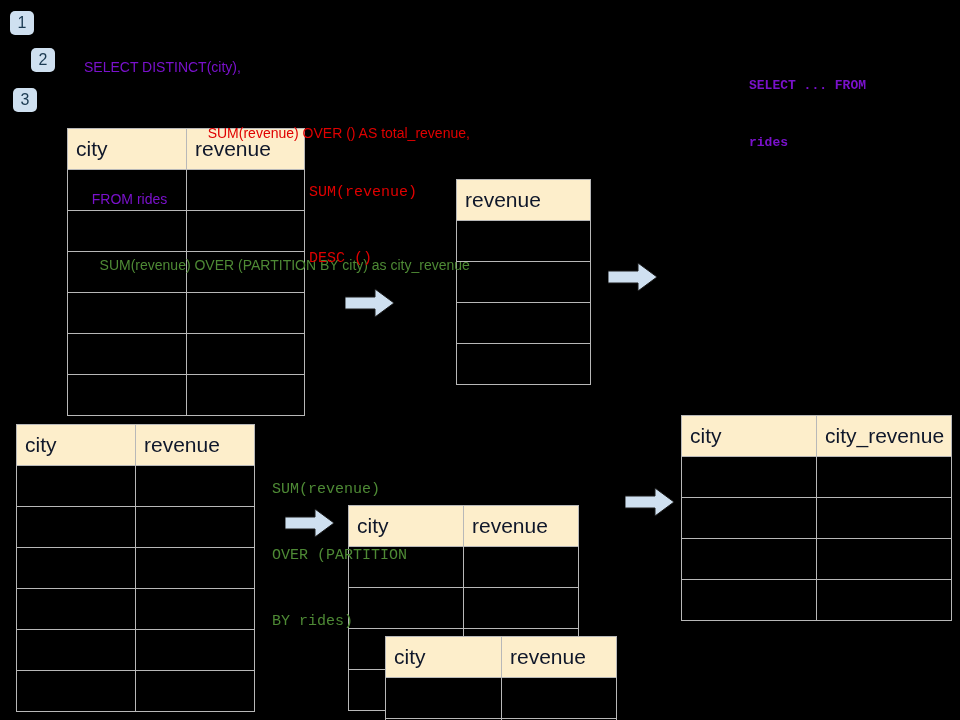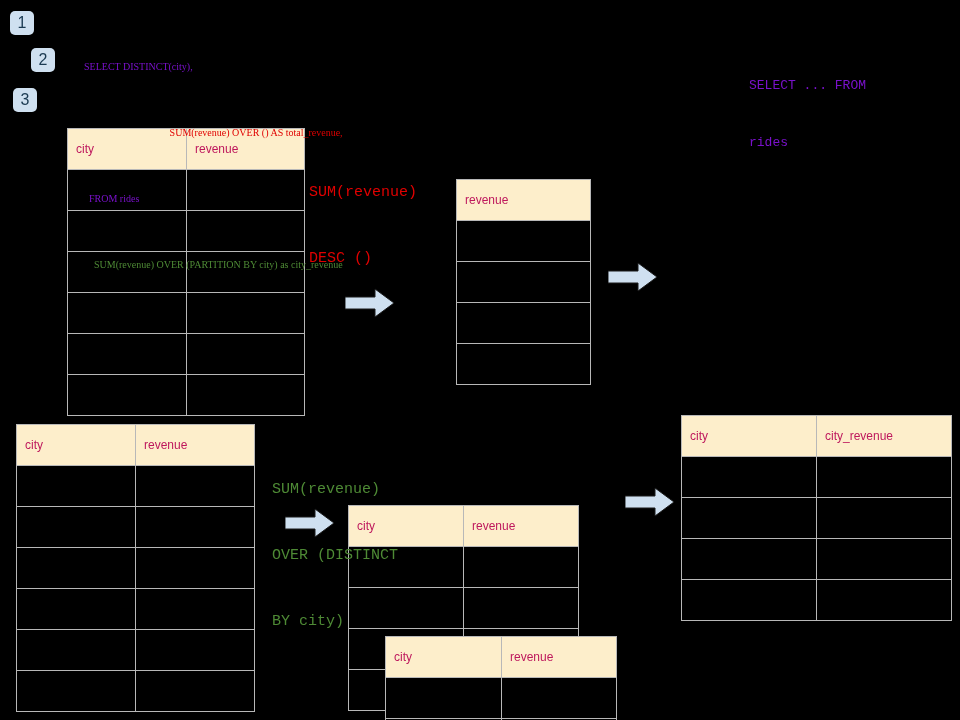--- a/index.html
+++ b/index.html
@@ -27,43 +27,43 @@
     line-height: 24px;
     text-align: center;
     width: 24px;
     height: 24px;
     z-index: 40;
   }
 
   
   .sql-block {
     position: absolute;
-    font-family: Liberation Serif, serif;
-    font-size: 10px;
+    font-family: Liberation Sans, sans-serif;
+    font-size: 14px;
     line-height: 22px;
     white-space: pre;
     letter-spacing: 0px;
     z-index: 30;
   }
   .sql-line { white-space: pre; }
 
   
   .annot {
     position: absolute;
     font-family: "Liberation Mono", monospace;
     font-size: 15px;
     line-height: 22px;
     white-space: pre;
     z-index: 30;
   }
   .annot-small {
     position: absolute;
     font-family: "Liberation Mono", monospace;
     font-size: 13px;
-    font-weight: normal;
+    font-weight: bold;
     line-height: 19px;
     white-space: pre;
     z-index: 30;
   }
 
   
   .tbl {
     position: absolute;
     border-collapse: collapse;
     background: #000000;
@@ -72,24 +72,24 @@
   }
   .tbl td {
     border: 1px solid #b8b8b8;
     background: #000000;
     padding: 0;
     height: 40px;
   }
   .tbl th {
     border: 1px solid #b8b8b8;
     background: #fdeecb;
-    color: #be185d;
+    color: #0f172a;
     font-family: "Liberation Sans", sans-serif;
     font-weight: normal;
-    font-size: 12px;
+    font-size: 21px;
     text-align: left;
     padding: 0 0 0 8px;
     height: 40px;
   }
 
   
   .arrow {
     position: absolute;
     z-index: 25;
   }
@@ -115,22 +115,22 @@
     <div>rides</div>
   </div>
 
   <div class="annot" style="left:309px; top:138px; color:#e00000;">
     <div>SUM(revenue)</div>
     <div>DESC ()</div>
   </div>
 
   <div class="annot" style="left:272px; top:435px; color:#4e8a35;">
     <div>SUM(revenue)</div>
-    <div>OVER (DISTINCT</div>
-    <div>BY city)</div>
+    <div>OVER (PARTITION</div>
+    <div>BY rides)</div>
   </div>
 
   <table class="tbl" style="left:67px; top:128px; width:237px;">
     <colgroup>
         <col style="width:119px">
         <col style="width:118px">
       </colgroup>
     <thead>
       <tr>
         <th>city</th>

